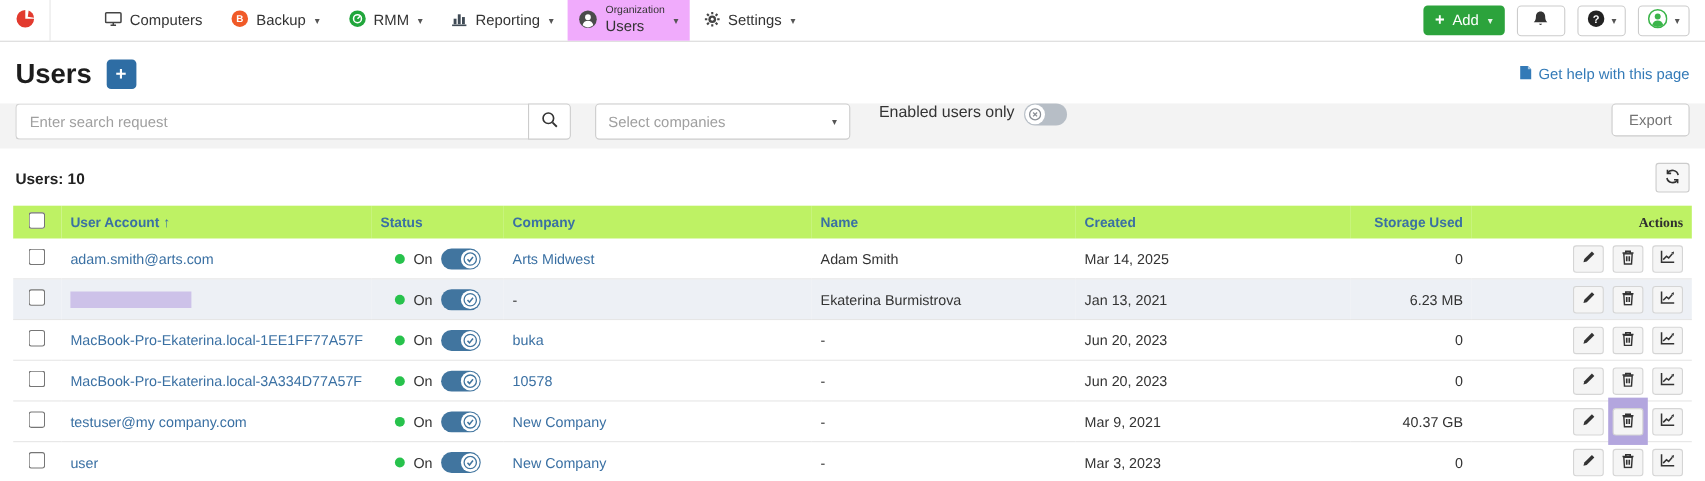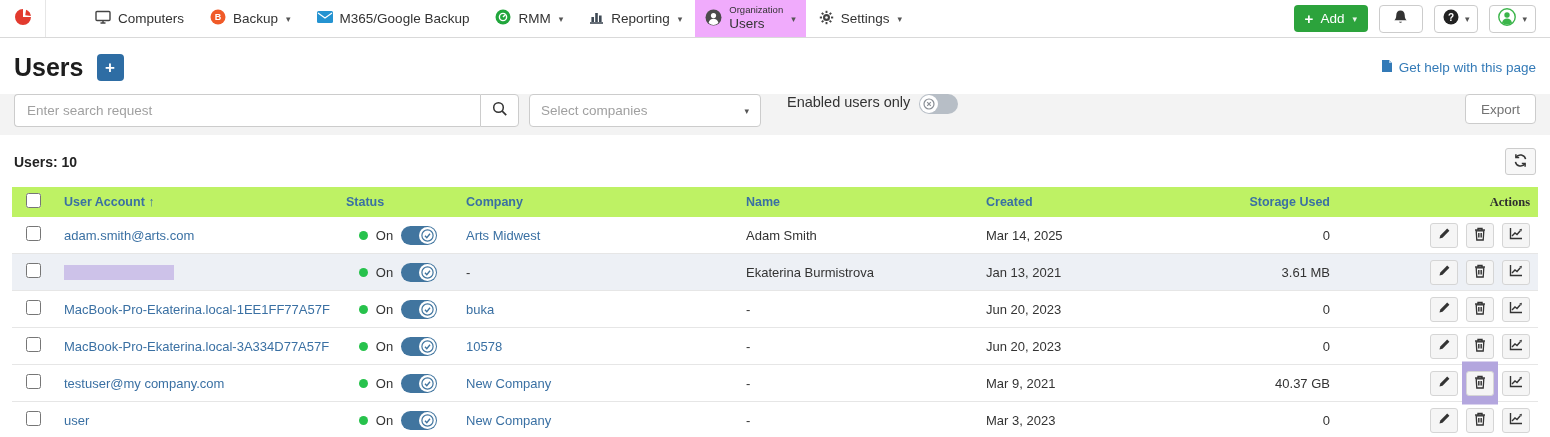--- a/index.html
+++ b/index.html
@@ -32,21 +32,21 @@
   .help-link { margin-left:auto; color:#337ab7; font-size:13.5px; display:flex; align-items:center; gap:6px;
                text-decoration:none; cursor:pointer; }
   
   .filter-bar { background:#f3f3f3; height:41px; display:flex; align-items:flex-start; padding:0 14px; }
   .search-wrap { display:flex; width:505px; height:33px; }
   .search-input { flex:1; border:1px solid #ccc; border-right:none; border-radius:4px 0 0 4px;
                   padding:0 12px; font-size:13.5px; color:#555; outline:none; font-family:inherit; background:#fff;}
   .search-input::placeholder { color:#a0a0a0; }
   .search-btn { width:39px; border:1px solid #ccc; border-radius:0 4px 4px 0; background:#fff; cursor:pointer;
                 display:flex; align-items:center; justify-content:center; }
-  .select-box { width:232px; height:33px; border:1px solid #ccc; border-radius:4px; background:#fff; margin-left:10px;
+  .select-box { width:232px; height:33px; border:1px solid #ccc; border-radius:4px; background:#fff; margin-left:22px;
                 display:flex; align-items:center; justify-content:space-between; padding:0 11px; cursor:pointer; }
   .select-box .ph { color:#a0a0a0; font-size:13.5px; }
   .toggle-label { margin-left:26px; font-size:14.5px; color:#333; }
   .toggle-off { margin-left:9px; width:39px; height:20px; border-radius:11px; background:#b7bec6; position:relative; cursor:pointer; }
   .toggle-off .knob { position:absolute; left:1px; top:1px; width:18px; height:18px; border-radius:50%; background:#fff;
                       display:flex; align-items:center; justify-content:center; }
   .export-btn { margin-left:auto; height:30px; padding:0 15px; background:#fff; border:1px solid #ccc; border-radius:4px;
                 font-size:13.5px; color:#737373; cursor:pointer; font-family:inherit; }
   
   .summary-row { display:flex; align-items:center; padding:13px 14px 12px 14px; }
@@ -102,27 +102,20 @@
     </div>
     <div class="nav-item">
       <span><svg width="16" height="16">
             <circle cx="8" cy="8" r="7.5" fill="#f05a28"></circle>
             <text x="8" y="11.3" font-size="9" font-weight="bold" fill="#fff" text-anchor="middle" font-family="Liberation Sans, sans-serif">B</text>
           </svg></span>
       <span>Backup</span>
       <span class="caret">▾</span>
     </div>
     <div class="nav-item">
-      <span><svg width="16" height="12">
-            <rect width="16" height="12" rx="1.5" fill="#2493d1"></rect>
-            <path d="M1 2l7 5 7-5" stroke="#fff" stroke-width="1.2" fill="none"></path>
-          </svg></span>
-      <span>M365/Google Backup</span>
-    </div>
-    <div class="nav-item">
       <span><svg width="16" height="16">
             <circle cx="8" cy="8" r="7.5" fill="#21a63c"></circle>
             <circle cx="8" cy="8" r="3.6" fill="none" stroke="#fff" stroke-width="1.4"></circle>
             <path d="M8 8l2.3-2.3" stroke="#fff" stroke-width="1.4"></path>
           </svg></span>
       <span>RMM</span>
       <span class="caret">▾</span>
     </div>
     <div class="nav-item">
       <span><svg width="15" height="14">
@@ -335,21 +328,21 @@
                   <circle cx="6.5" cy="6.5" r="5.6" fill="none" stroke="#41759f" stroke-width="1.2"></circle>
                   <path d="M4 6.7l1.8 2L9 4.7" stroke="#41759f" stroke-width="1.4" fill="none"></path>
                 </svg>
               </span>
             </div>
       </div>
         </td>
       <td>-</td>
       <td>Ekaterina Burmistrova</td>
       <td>Jan 13, 2021</td>
-      <td class="td-storage">3.61 MB</td>
+      <td class="td-storage">6.23 MB</td>
       <td>
           <div class="actions-cell">
         <button class="act-btn">
               <span><svg width="13" height="13">
                   <path d="M1.5 11.5l.8-3 6.9-6.9 2.2 2.2-6.9 6.9z" fill="#333"></path>
                 </svg></span>
             </button>
         <button class="act-btn">
               <span><svg width="12" height="14">
                   <path d="M1 3h10" stroke="#333" stroke-width="1.4"></path>

